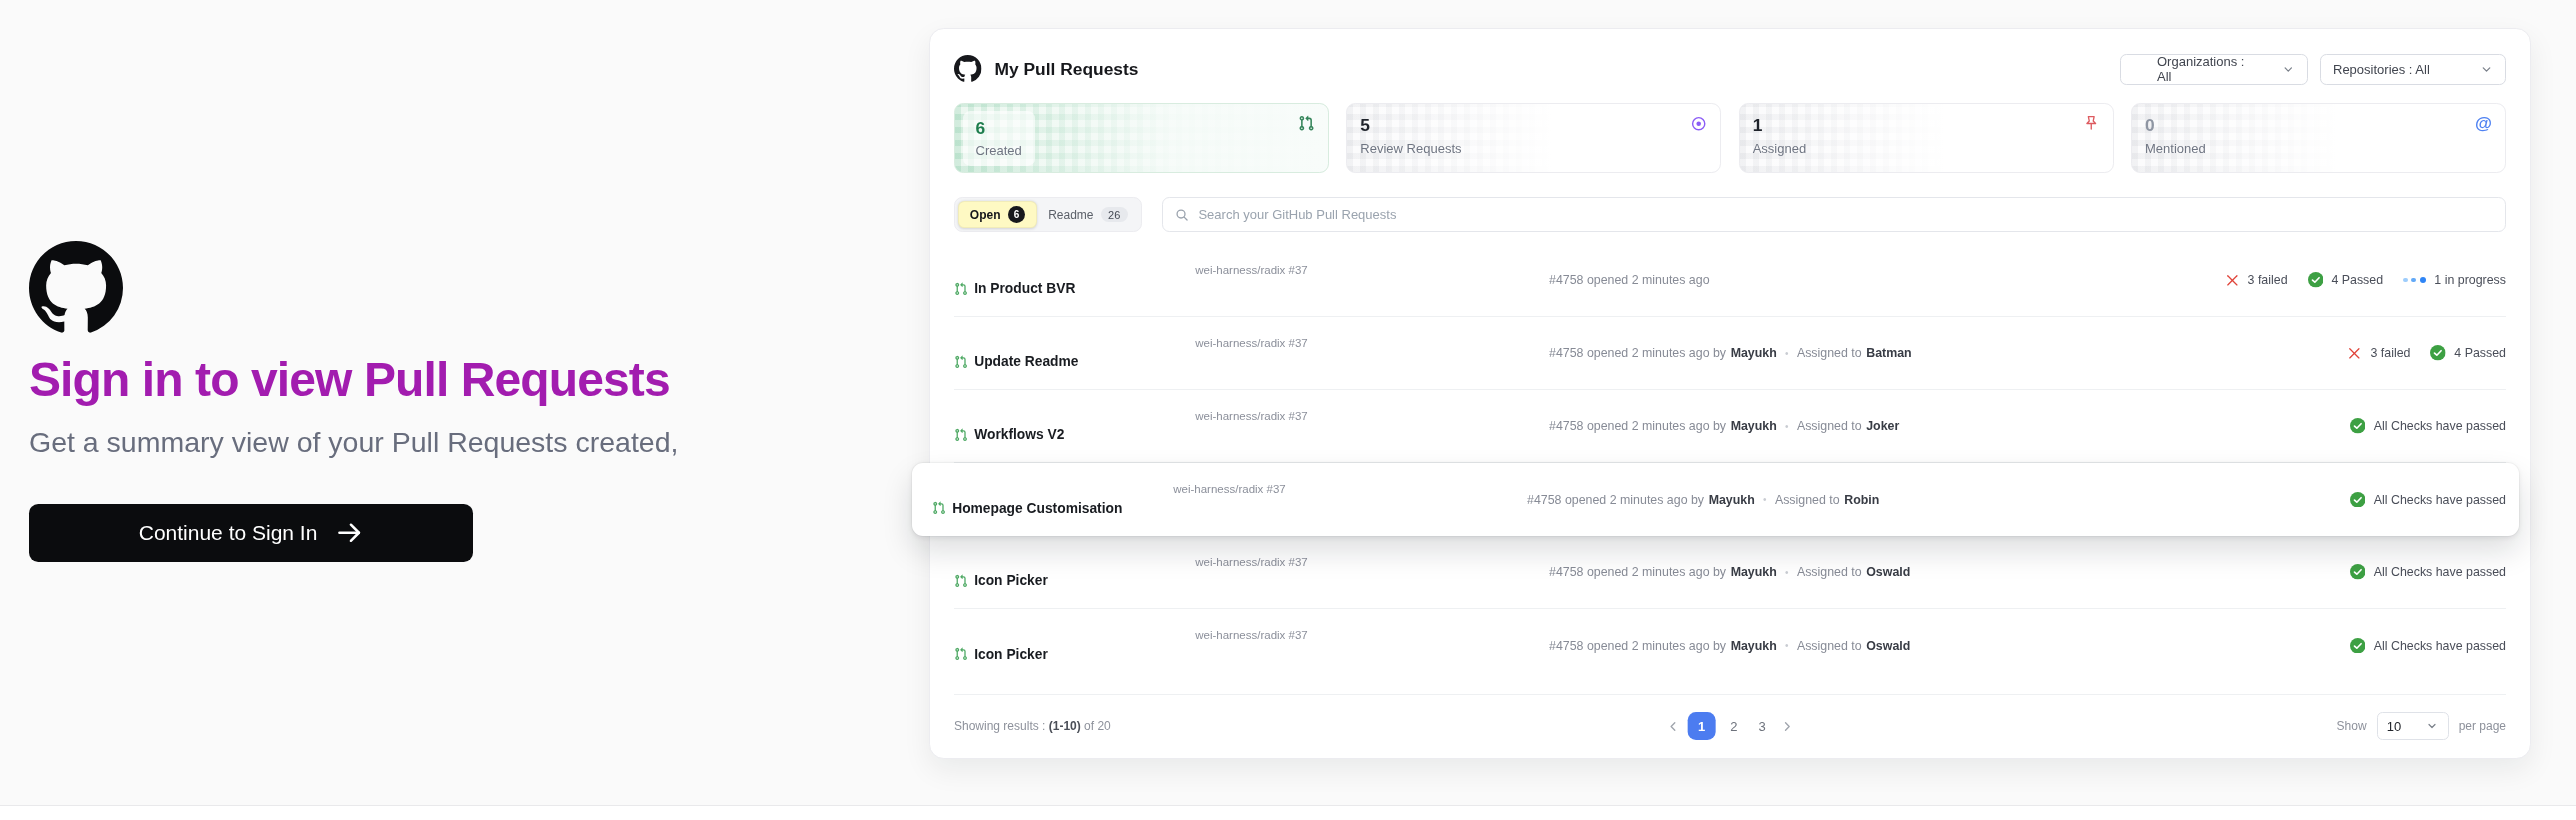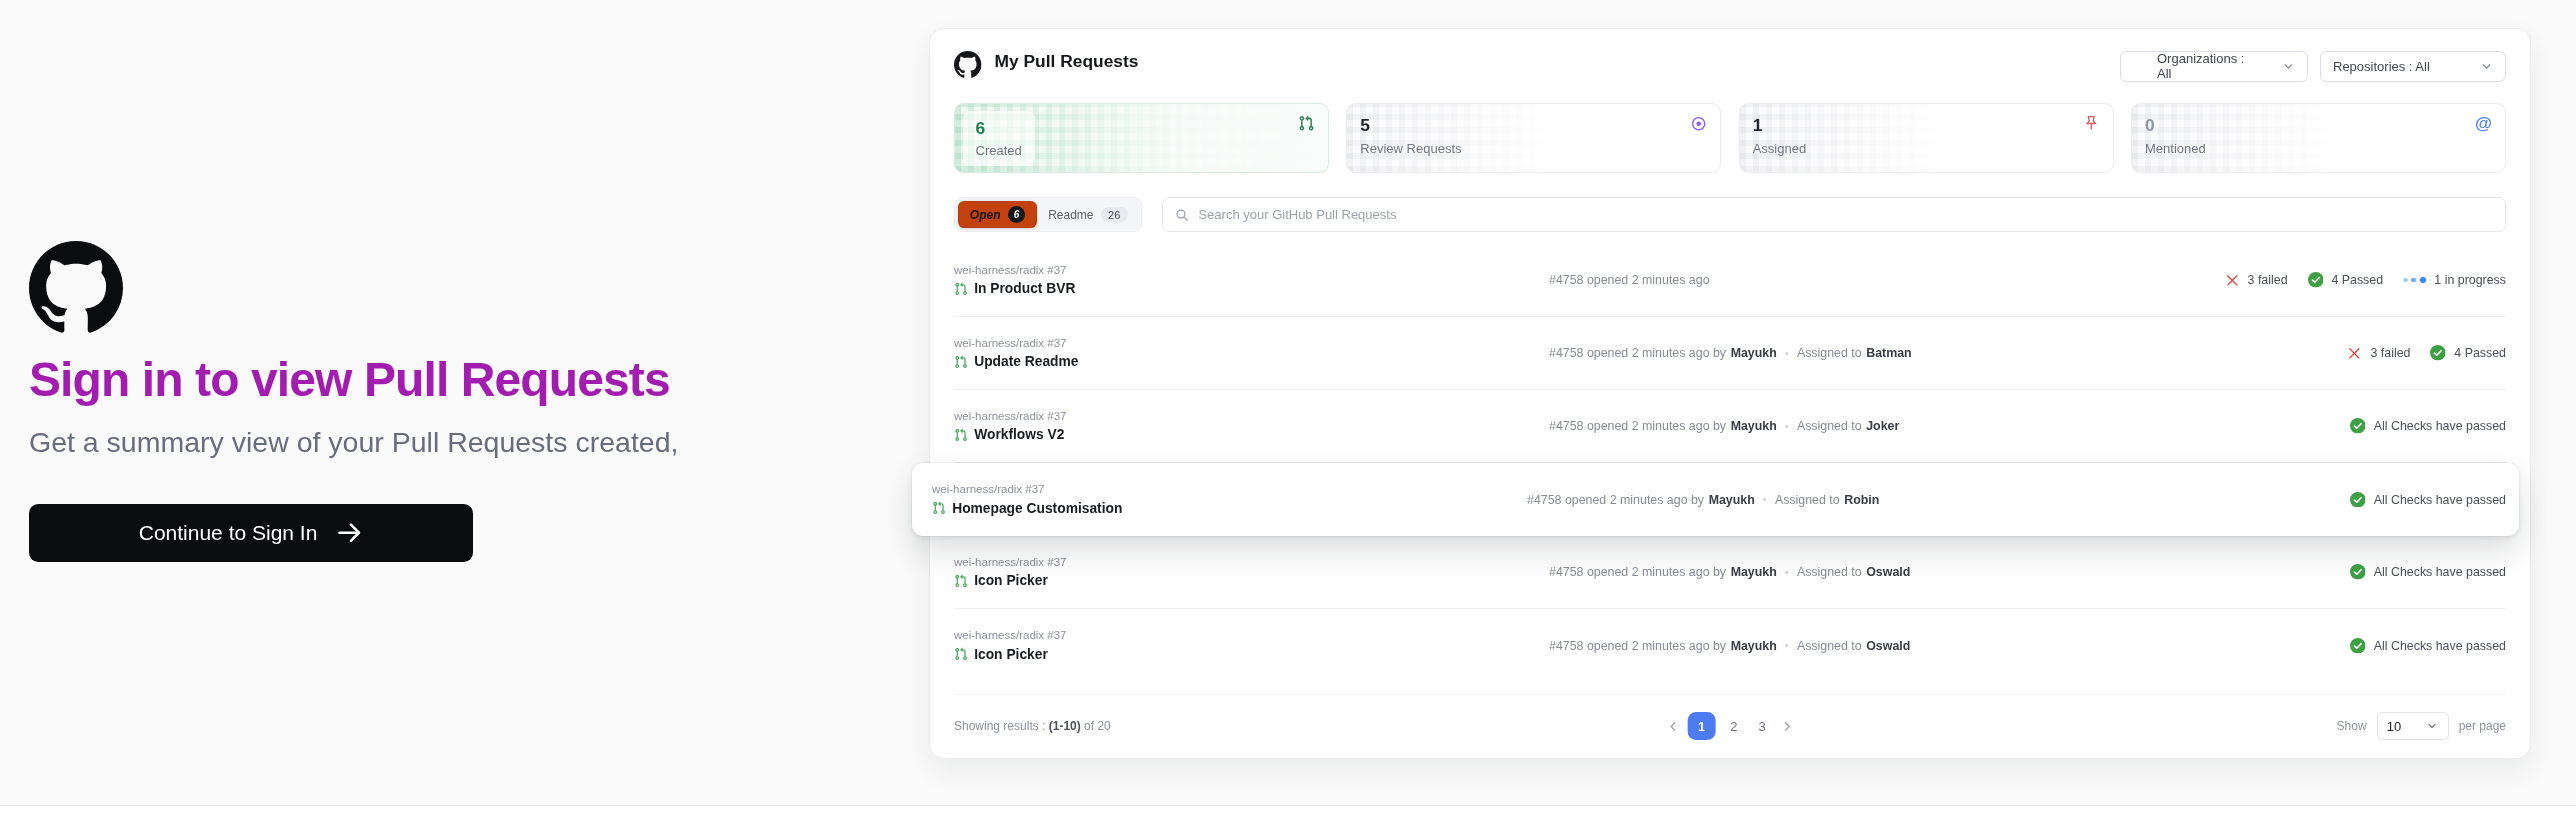--- a/index.html
+++ b/index.html
@@ -31,21 +31,21 @@
   }
   .hero-btn svg { width: 27.5px; height: 27.5px; stroke: #fff; }
 
   
   .panel {
     position: absolute; left: 929px; top: 27.5px; width: 1602px; height: 731px;
     background: #fff; border: 0.9px solid #ececf0; border-radius: 14.7px;
     box-shadow: 0 11px 29px rgba(20,22,28,.07);
     display: flex; flex-direction: column; padding: 0 24px;
   }
-  .panel-header { margin-top: 22px; height: 37px; display: flex; align-items: flex-start; }
+  .panel-header { margin-top: 22px; height: 37px; display: flex; align-items: center; }
   .panel-logo { width: 27.5px; height: 27.5px; fill: #17181c; }
   .panel-title { margin-left: 13px; font-size: 17.4px; font-weight: 700; color: #17181c; }
   .hdr-filters { margin-left: auto; display: flex; gap: 12px; }
   .dd {
     height: 31px; border: 0.9px solid #d9dce3; border-radius: 6.4px; background: #fff;
     display: flex; align-items: center; gap: 24px; padding: 0 12px;
     font-size: 13px; color: #41454f; cursor: pointer;
   }
   .dd svg { width: 13px; height: 13px; stroke: #7a808a; }
   .dd.dd-org { width: 188px; justify-content: space-between; padding-left: 36px; }
@@ -88,22 +88,22 @@
   .tools { margin-top: 24px; display: flex; gap: 20px; align-items: center; }
   .seg {
     background: #f4f5f7; border: 0.9px solid #ececf0; border-radius: 8.3px;
     padding: 2.8px; display: flex; align-items: center; height: 35px;
   }
   .seg-item {
     display: flex; align-items: center; gap: 7.3px; padding: 0 11px; height: 27.5px;
     border-radius: 6.4px; font-size: 12px; color: #5b6069; cursor: pointer;
   }
   .seg-item.active {
-    background: #c2410c; border: 0.9px solid rgba(0,0,0,.05);
-    box-shadow: 0 0.9px 2.8px rgba(0,0,0,.14); color: #141519; font-weight: 700; font-style: italic;
+    background: #fef9c3; border: 0.9px solid rgba(0,0,0,.05);
+    box-shadow: 0 0.9px 2.8px rgba(0,0,0,.14); color: #141519; font-weight: 700;
   }
   .badge-dark {
     min-width: 17.4px; height: 17.4px; border-radius: 50%; background: #17181c; color: #fff;
     font-size: 10px; font-weight: 700; display: flex; align-items: center; justify-content: center;
   }
   .badge-gray {
     background: #e7e9ed; color: #454a54; border-radius: 917px; padding: 1.8px 7.3px;
     font-size: 11px;
   }
   .search {
@@ -114,21 +114,21 @@
   .search input {
     border: none; outline: none; flex: 1; font-size: 13px; color: #2a2e36;
     font-family: "Liberation Sans", sans-serif; background: transparent;
   }
   .search input::placeholder { color: #9aa3ae; }
 
   
   .list { margin-top: 12px; }
   .row {
     height: 73px; display: flex; align-items: center;
-    border-bottom: 0.9px solid #eef0f2; cursor: pointer;
+    border-bottom: 0.9px solid #eef0f2; cursor: pointer; text-align: center;
   }
   .row:last-child { border-bottom: none; }
   .row-left { width: 595px; flex: none; display: flex; flex-direction: column; gap: 5.5px; }
   .row-repo { font-size: 11.5px; color: #8b8f9a; }
   .row-titleline { display: flex; align-items: center; gap: 6.4px; }
   .ic-pr { width: 13.8px; height: 13.8px; fill: #4ea964; flex: none; }
   .row-title { font-size: 13.8px; font-weight: 700; color: #191c21; }
   .row-mid { flex: 1; font-size: 12.4px; color: #878b96; display: flex; align-items: center; gap: 4.6px; white-space: nowrap; }
   .meta-name { color: #383c45; font-weight: 600; }
   .meta-dot { color: #c9ccd2; margin: 0 3.7px; font-size: 10px; }

